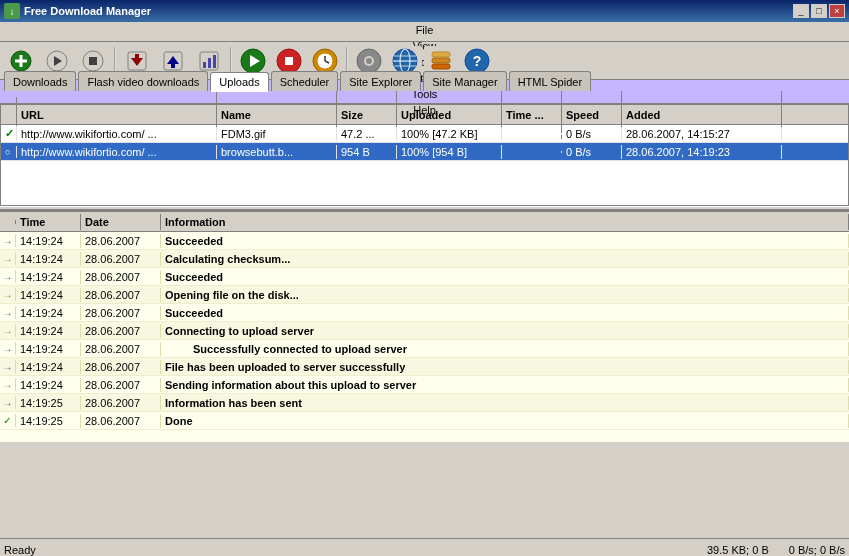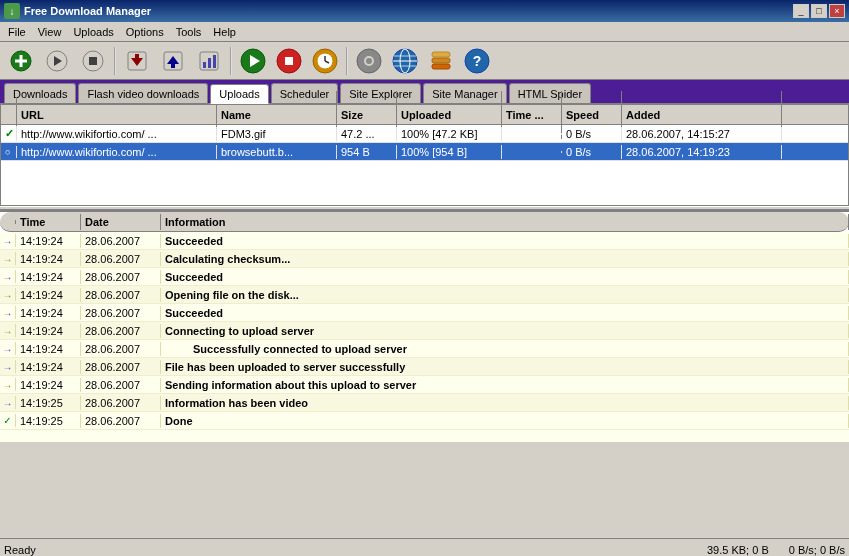--- a/index.html
+++ b/index.html
@@ -59,20 +59,21 @@
     .title-btn.close { background: #c04040; color: white; }
 
     
     .menu-bar {
       background: #d4d0c8;
       border-bottom: 1px solid #808080;
       height: 20px;
       display: flex;
       align-items: center;
       padding: 0 2px;
+      flex-direction: column;
     }
     .menu-item {
       padding: 2px 6px;
       font-size: 11px;
       cursor: pointer;
       color: #000;
     }
 
     
     .toolbar {
@@ -100,25 +101,25 @@
       height: 28px;
       background: linear-gradient(to right, #808080, #ffffff);
       margin: 0 2px;
     }
 
     
     svg { display: block; }
 
     
     .tabs {
-      background: #4c1d95;
+      background: #c4b5fd;
       border-bottom: 1px solid #808080;
       display: flex;
       align-items: flex-end;
-      padding: 2px 4px 0;
+      padding: 2px 4px 12px;
       height: 24px;
     }
     .tab {
       padding: 2px 8px;
       border: 1px solid #808080;
       border-bottom: none;
       background: #c8c4bc;
       cursor: pointer;
       font-size: 11px;
       margin-right: 2px;
@@ -194,21 +195,20 @@
     .log-panel {
       border-top: 2px solid #808080;
       background: #ffffff;
     }
     .log-header {
       display: flex;
       background: #d4d0c8;
       border-bottom: 1px solid #808080;
       height: 20px;
       align-items: center;
-      border-radius: 10px;
     }
     .log-th {
       padding: 2px 4px;
       font-size: 11px;
       font-weight: bold;
       border-right: 1px solid #808080;
     }
     .log-col-time { width: 65px; }
     .log-col-date { width: 80px; }
     .log-col-info { flex: 1; }
@@ -519,21 +519,21 @@
     <div class="log-row">
       <div class="log-td log-icon" style="color:#888800; width:16px;">→</div>
       <div class="log-td log-col-time">14:19:24</div>
       <div class="log-td log-col-date">28.06.2007</div>
       <div class="log-td log-col-info" style="font-weight:bold;">Sending information about this upload to server</div>
     </div>
     <div class="log-row">
       <div class="log-td log-icon" style="color:#4444aa; width:16px;">→</div>
       <div class="log-td log-col-time">14:19:25</div>
       <div class="log-td log-col-date">28.06.2007</div>
-      <div class="log-td log-col-info" style="font-weight:bold;">Information has been video</div>
+      <div class="log-td log-col-info" style="font-weight:bold;">Information has been sent</div>
     </div>
     <div class="log-row">
       <div class="log-td log-icon" style="color:#008000; width:16px;">✓</div>
       <div class="log-td log-col-time">14:19:25</div>
       <div class="log-td log-col-date">28.06.2007</div>
       <div class="log-td log-col-info" style="font-weight:bold;">Done</div>
     </div>
   </div>
 </div>
 

